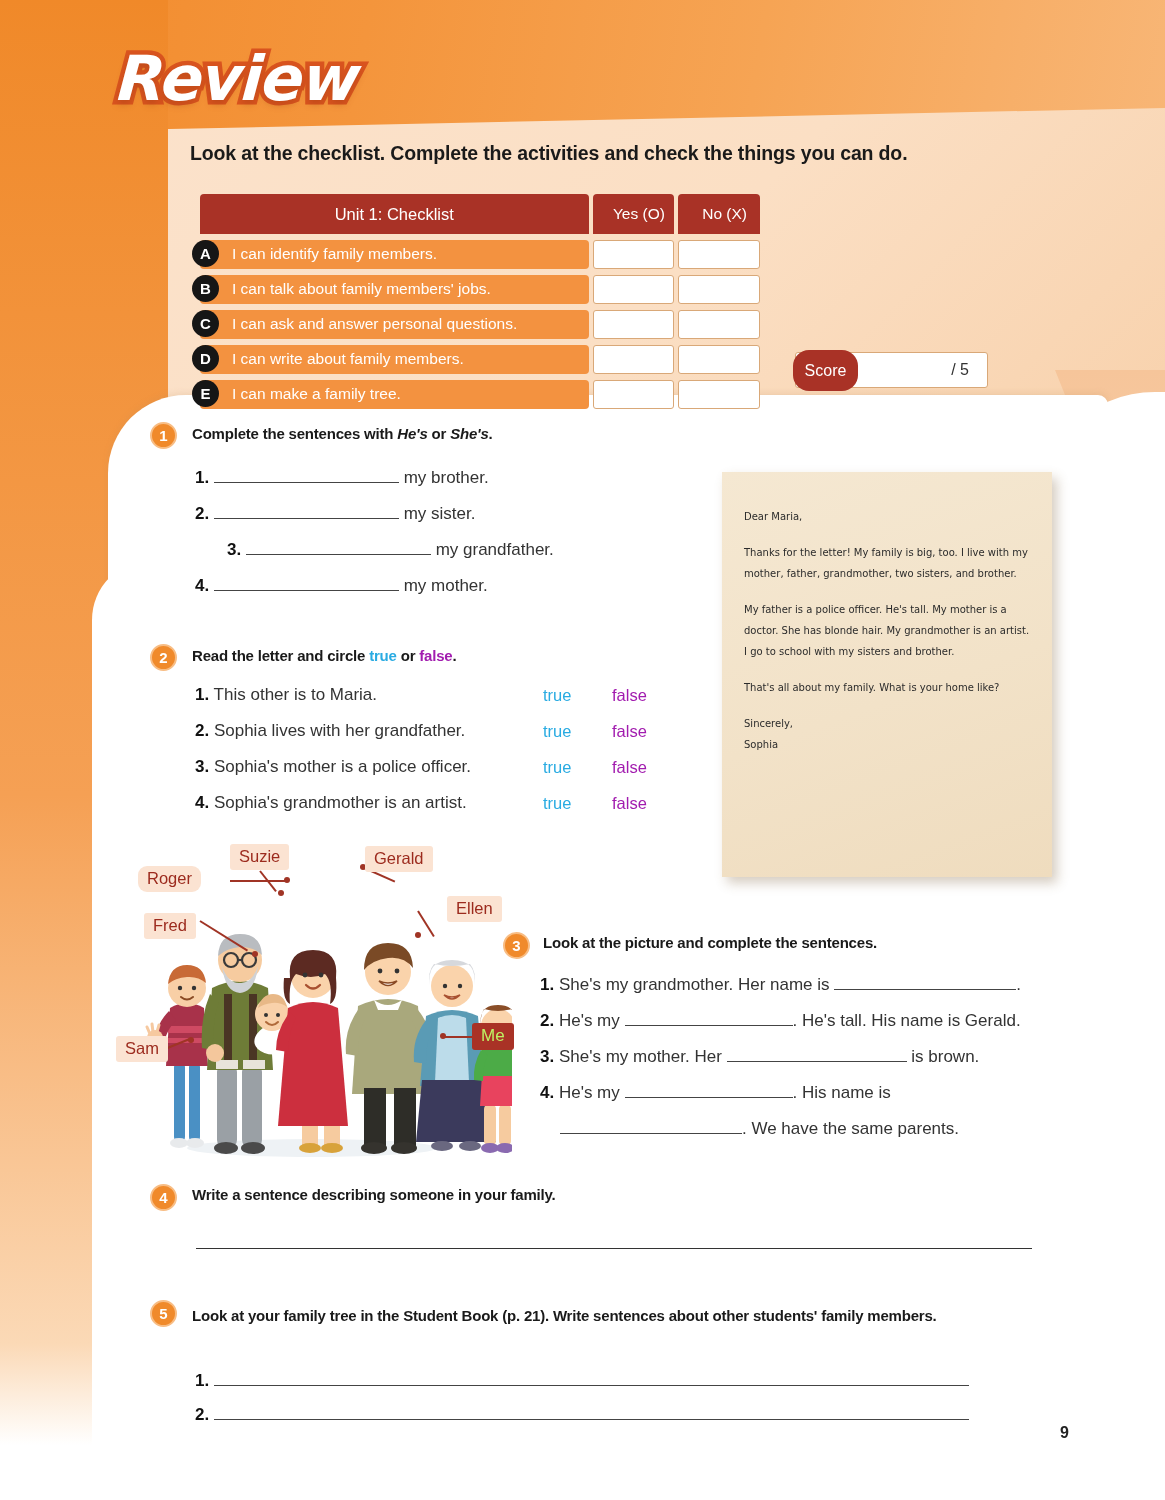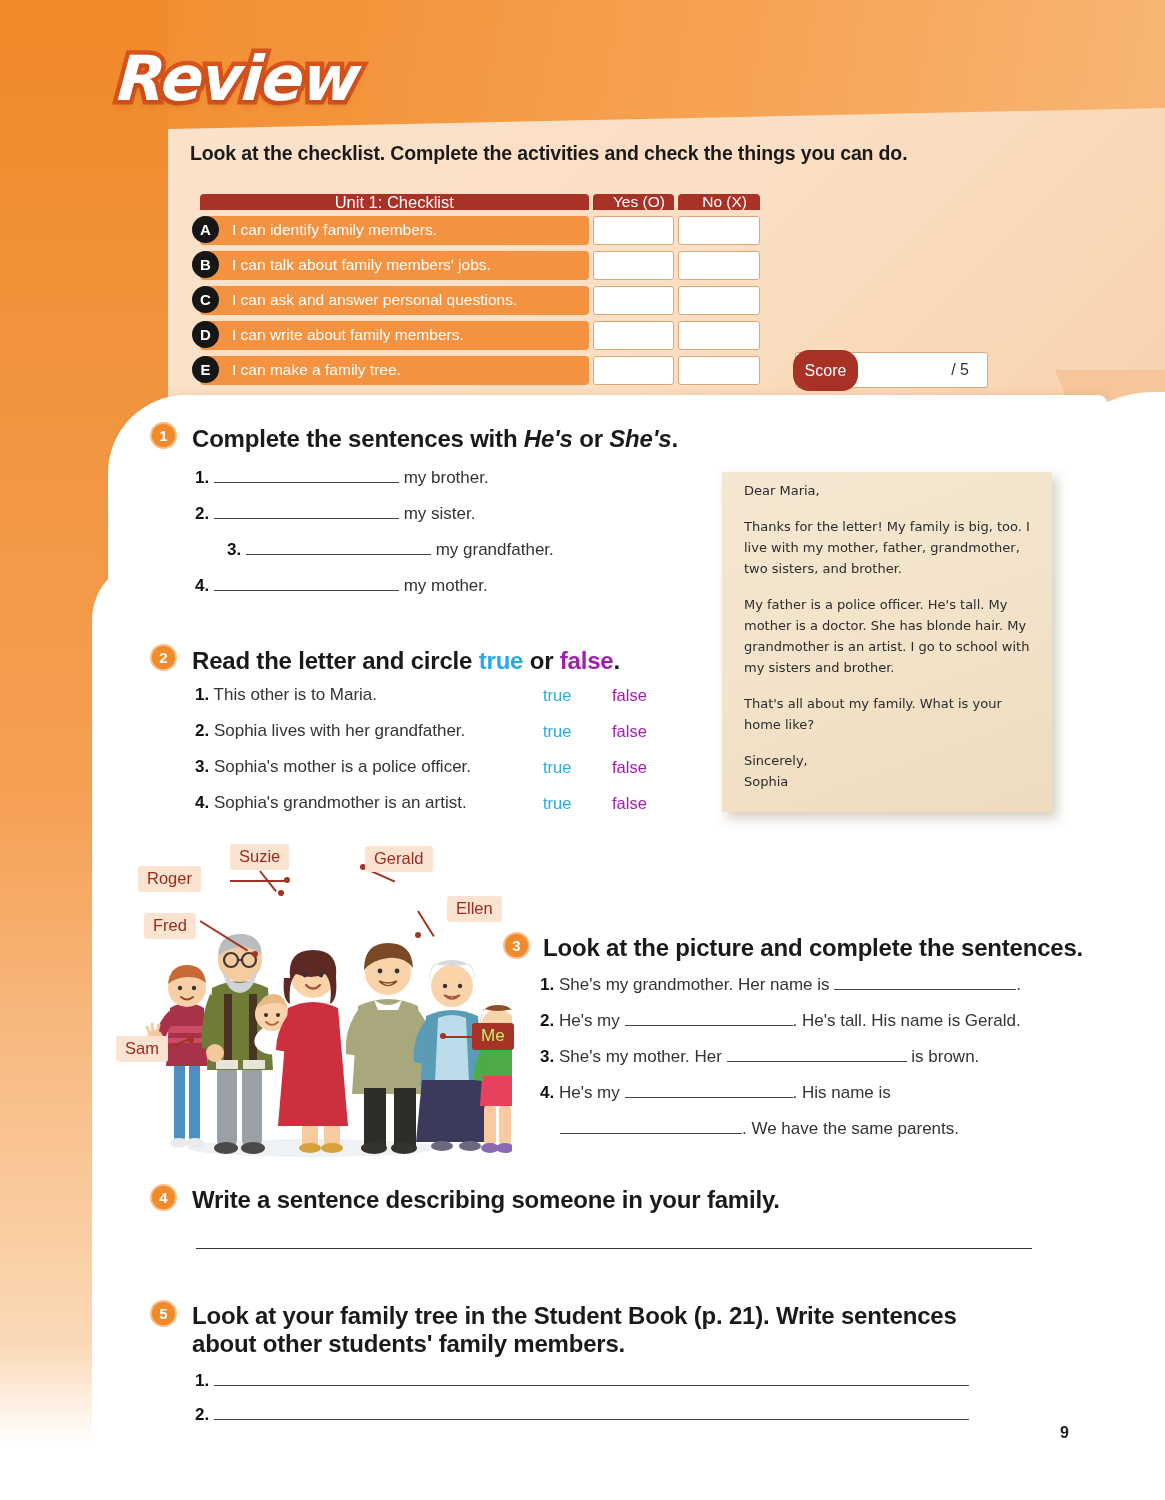--- a/index.html
+++ b/index.html
@@ -67,21 +67,21 @@
   
   .headline {
     position: absolute; left: 190px; top: 142px;
     font-size: 19.5px; font-weight: 700; color: #1a1a1a;
     letter-spacing: -.15px;
   }
 
   
   .checklist { position: absolute; left: 200px; top: 194px; width: 560px; }
   .cl-head {
-    display: flex; height: 16px;
+    display: flex; height: 40px;
   }
   .cl-head .title {
     width: 390px; background: #a93226; color: #fff;
     font-size: 16.5px; display: flex; align-items: center; justify-content: center;
     border-radius: 4px 4px 0 0;
   }
   .cl-head .yes, .cl-head .no {
     width: 82px; margin-left: 4px; background: #a93226; color: #fff;
     font-size: 15.5px; display: flex; align-items: center; justify-content: center;
     border-radius: 4px 4px 0 0;
@@ -123,41 +123,41 @@
   .score-val { margin-left: auto; margin-right: 18px; font-size: 16px; color: #333; }
 
   
   .ex-badge {
     position: absolute; width: 27px; height: 27px; border-radius: 50%;
     background: #f08a2b; color: #fff; font-size: 15px; font-weight: 700;
     display: flex; align-items: center; justify-content: center;
     border: 2.5px solid #f8bd84;
   }
   .ex-title {
-    position: absolute; font-size: 24px; font-weight: 700; color: #1a1a1a;
+    position: absolute; font-size: 15px; font-weight: 700; color: #1a1a1a;
     letter-spacing: -.2px;
   }
   .ex-title i { font-style: italic; }
   .tword { color: #29abe2; }
   .fword { color: #a21caf; }
 
   .qline { position: absolute; font-size: 17px; color: #333; white-space: nowrap; }
   .qnum { font-weight: 700; color: #111; }
   .blank { display: inline-block; border-bottom: 1.6px solid #444; vertical-align: baseline; }
 
   .tf { position: absolute; font-size: 16.5px; }
 
   
   .letter {
-    position: absolute; left: 722px; top: 472px; width: 330px; height: 340px;
+    position: absolute; left: 722px; top: 472px; width: 330px; height: 405px;
     background: linear-gradient(160deg,#f5e8d2 0%, #f2e2c8 55%, #efdcbe 100%);
     box-shadow: 5px 6px 11px rgba(120,90,50,.30);
-    padding: 8px 22px 0 22px;
+    padding: 34px 22px 0 22px;
     font-family: "DejaVu Sans", sans-serif;
-    font-size: 13px; line-height: 21px; color: #2b2b2b;
+    font-size: 10px; line-height: 21px; color: #2b2b2b;
   }
   .letter p { margin-bottom: 15px; }
   .letter .sig { margin-bottom: 0; }
 
   
   .family { position: absolute; left: 112px; top: 848px; width: 400px; height: 320px; }
   .fam-svg { position: absolute; left: 0; top: 0; }
   .namebox {
     position: absolute; background: #fbe3d2; color: #9c2b1e;
     font-size: 16.5px; padding: 3px 9px 4px 9px; border-radius: 3px;
@@ -430,21 +430,21 @@
 
     <div class="leader" style="left:88px; top:72px; width:56px; transform:rotate(32deg);"></div>
     <div class="leaderdot" style="left:140px; top:103px;"></div>
 
     <div class="leader" style="left:48px; top:202px; width:32px; transform:rotate(-22deg);"></div>
     <div class="leaderdot" style="left:76px; top:189px;"></div>
 
     <div class="leader" style="left:332px; top:188px; width:30px;"></div>
     <div class="leaderdot" style="left:328px; top:185px;"></div>
 
-    <div class="namebox" style="left:26px; top:18px;">Roger</div>
+    <div class="namebox" style="left:26px; top:18px;border-radius:9px;">Roger</div>
     <div class="namebox" style="left:118px; top:-4px;">Suzie</div>
     <div class="namebox" style="left:253px; top:-2px;">Gerald</div>
     <div class="namebox" style="left:335px; top:48px;">Ellen</div>
     <div class="namebox" style="left:32px; top:65px;">Fred</div>
     <div class="namebox" style="left:4px; top:188px;">Sam</div>
     <div class="namebox me" style="left:360px; top:175px;">Me</div>
   </div>
 
   <div class="ex-badge" style="left:503px; top:932px;">3</div>
   <div class="ex-title" style="left:543px; top:934px;">Look at the picture and complete the sentences.</div>

